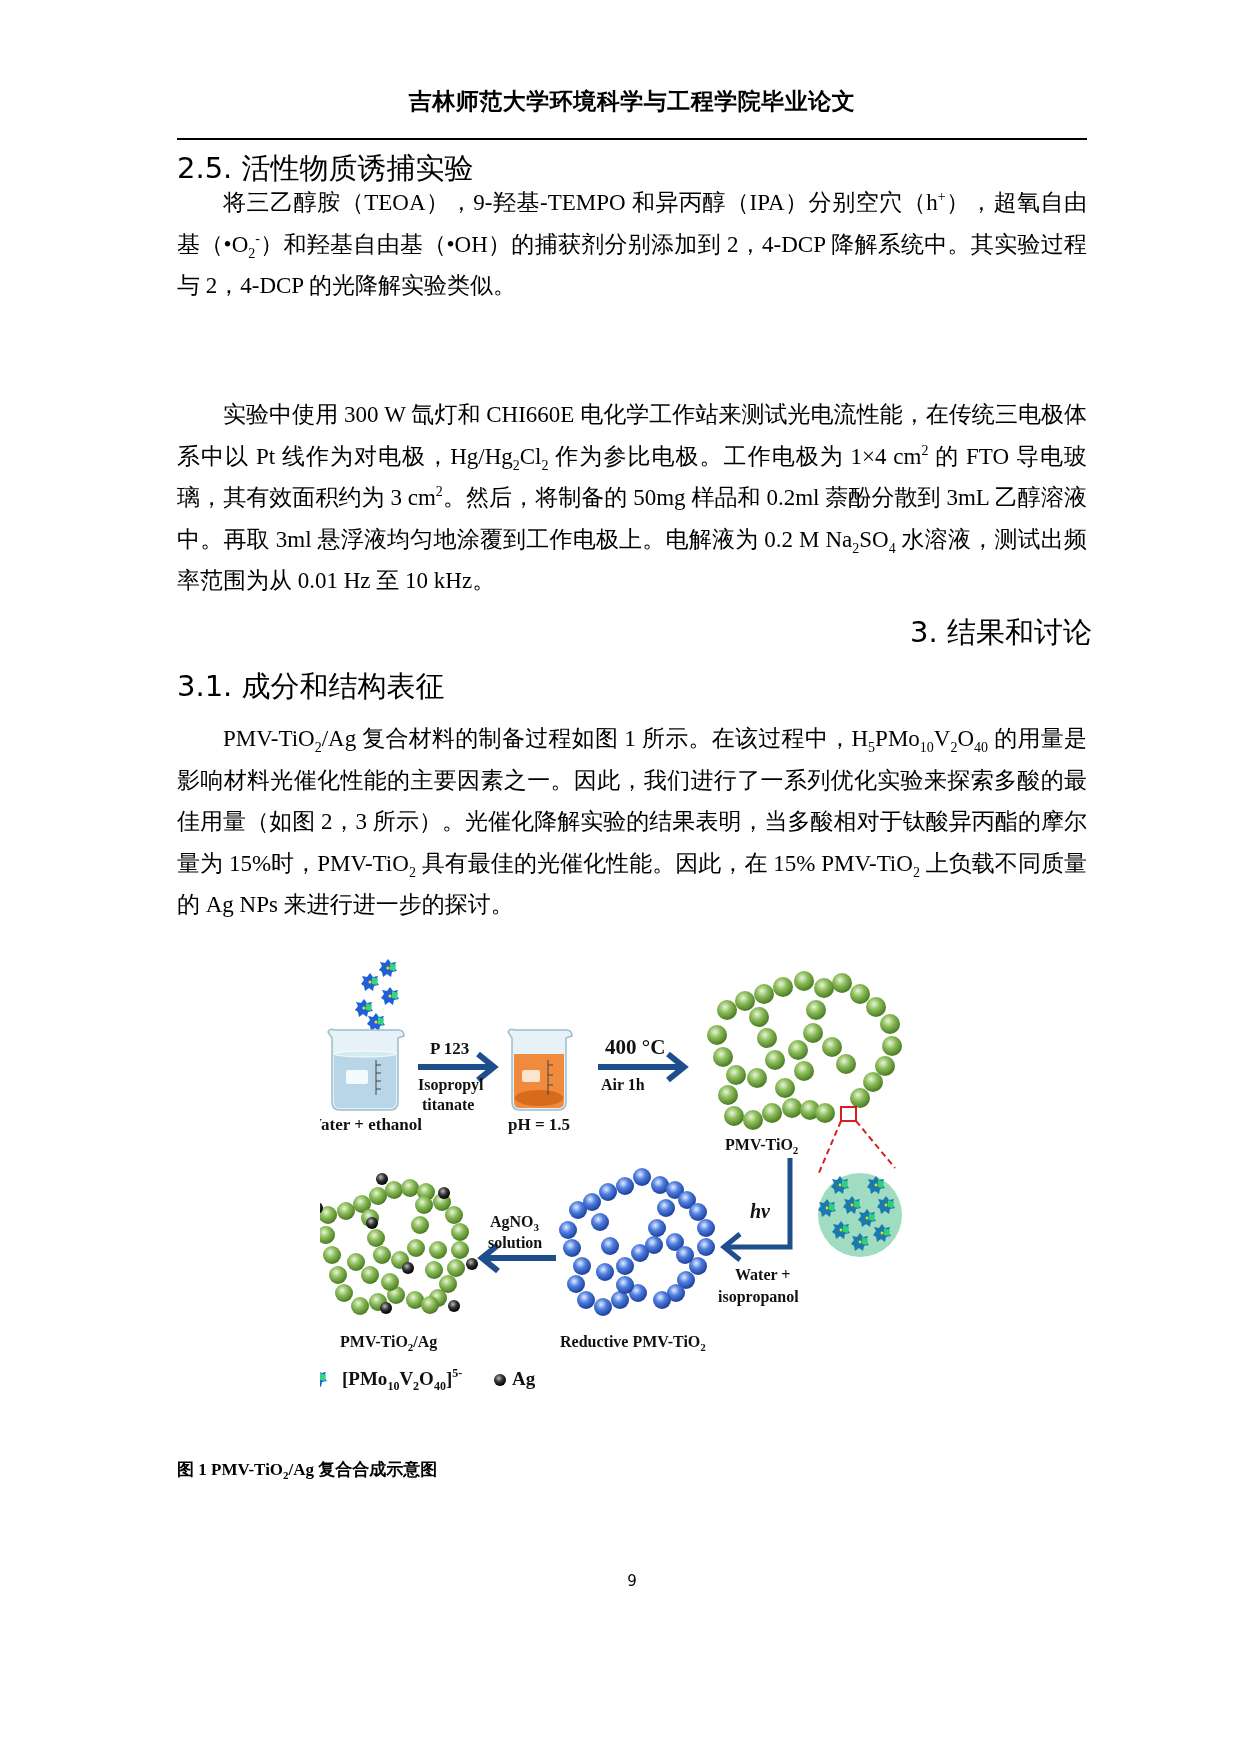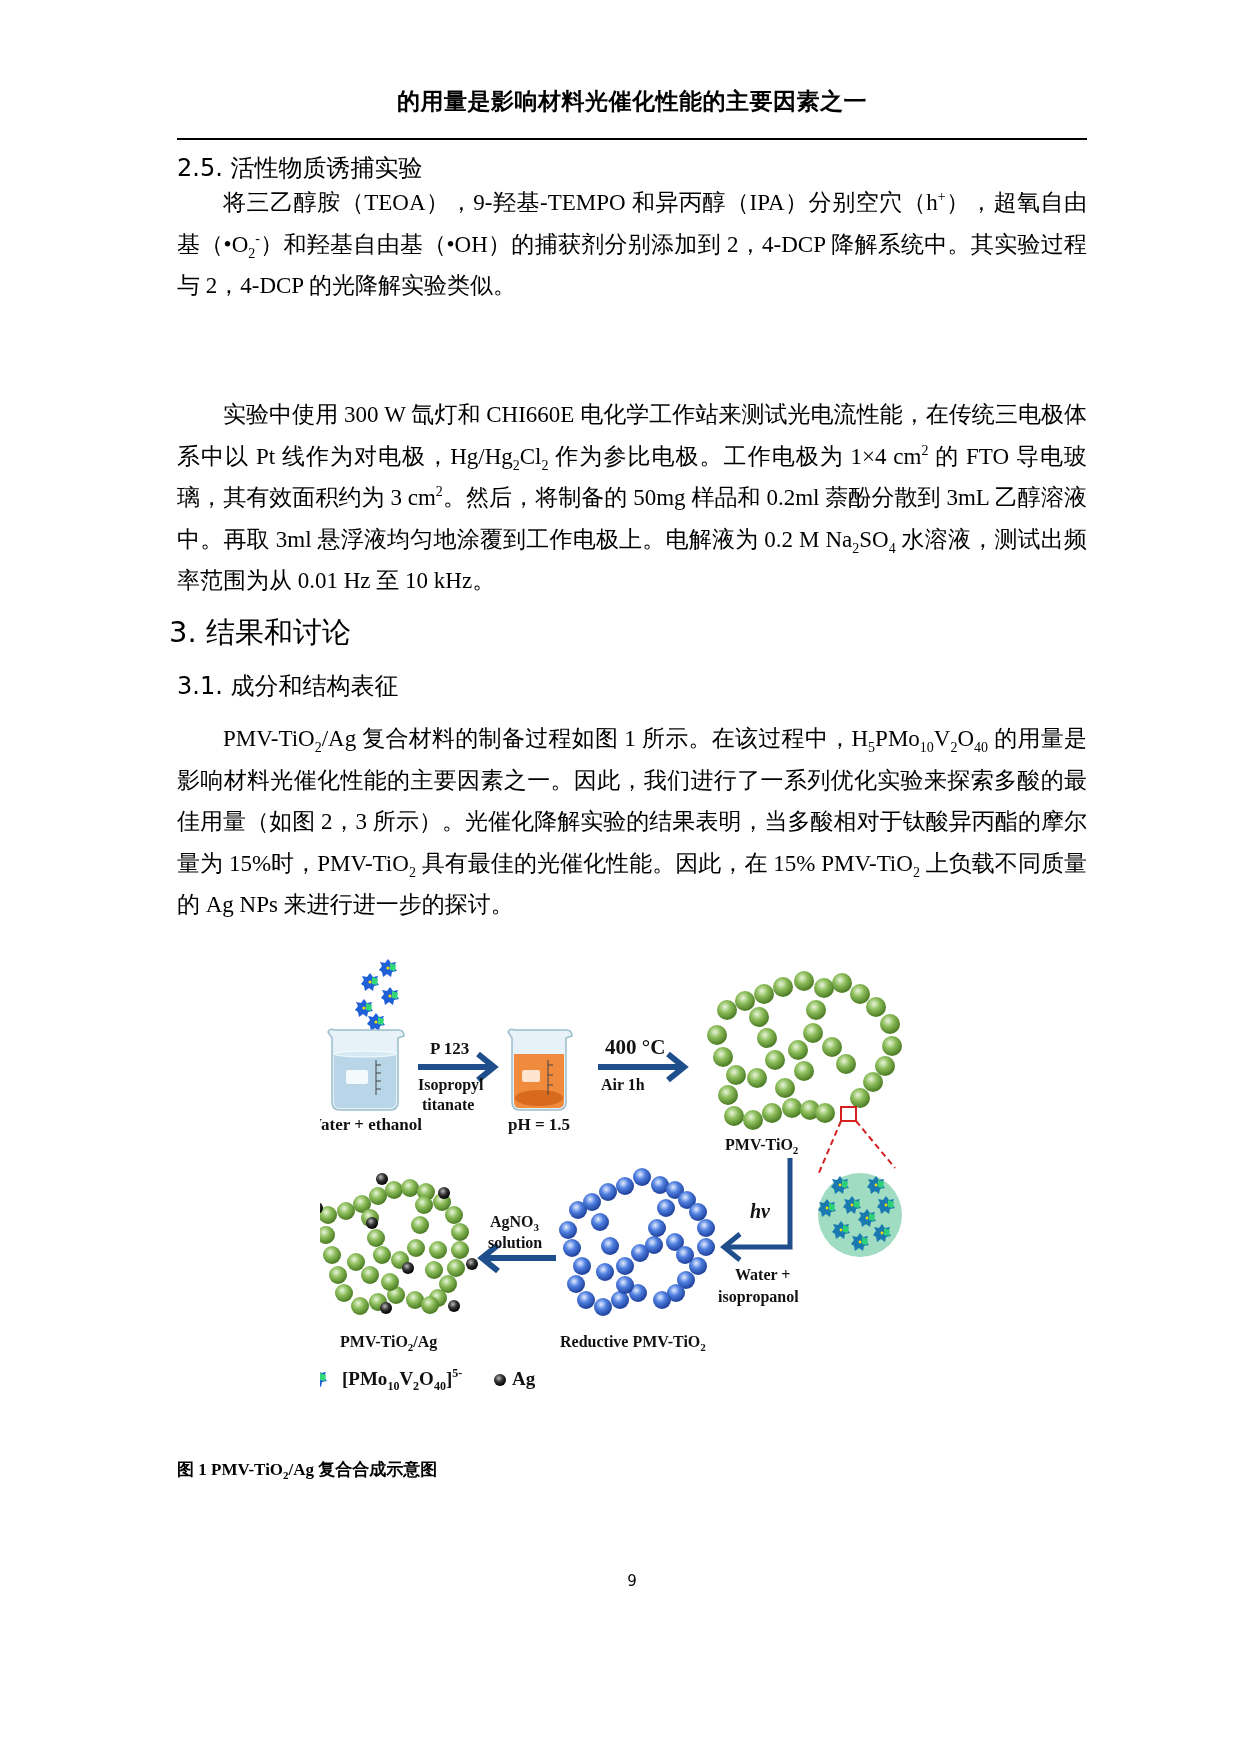--- a/index.html
+++ b/index.html
@@ -4,24 +4,24 @@
   <style>
     html, body { margin: 0; padding: 0; background: #ffffff; }
     body { width: 1240px; height: 1754px; position: relative; overflow: hidden; color: #000; }
     .page { position: absolute; left: 0; top: 0; width: 1240px; height: 1754px; }
     .running-header {
       position: absolute; left: 177px; top: 86px; width: 910px; text-align: center;
       font-family: "DejaVu Sans", sans-serif; font-weight: bold; font-size: 23px; letter-spacing: 0.5px;
     }
     .header-rule { position: absolute; left: 177px; top: 138px; width: 910px; height: 0; border-top: 2px solid #000; }
     .h2 {
-      position: absolute; left: 177px; font-family: "DejaVu Sans", sans-serif; font-size: 24px; line-height: 36px;
+      position: absolute; left: 177px; font-family: "DejaVu Sans", sans-serif; font-size: 29px; line-height: 36px;
     }
     .h1c {
-      position: absolute; left: 169px; width: 910px; text-align: left;
+      position: absolute; left: 182px; width: 910px; text-align: right;
       font-family: "DejaVu Sans", sans-serif; font-size: 29px; line-height: 36px;
     }
     .para {
       position: absolute; left: 177px; width: 910px;
       font-family: "Liberation Serif", serif; font-size: 23px; line-height: 41.5px;
       text-align: justify; text-indent: 46px;
     }
     .para sub, .para sup { font-size: 14px; line-height: 0; }
     .figure { position: absolute; left: 320px; top: 950px; width: 680px; height: 480px; }
     .fig-label { font-family: "Liberation Serif", serif; font-weight: bold; fill: #111; }
@@ -33,21 +33,21 @@
     .page-number {
       position: absolute; left: 177px; top: 1572px; width: 910px; text-align: center;
       font-family: "DejaVu Sans", sans-serif; font-size: 15px;
     }
   </style>
 </head>
 <body>
 
 <div class="page">
 
-  <div class="running-header">的用量是影响材料光催化性能的主要因素之一</div>
+  <div class="running-header">吉林师范大学环境科学与工程学院毕业论文</div>
   <div class="header-rule"></div>
 
   <div class="h2" style="top:150px;">2.5. 活性物质诱捕实验</div>
   <div class="para" style="top:182px;"><span>将三乙醇胺（TEOA），9-羟基-TEMPO 和异丙醇（IPA）分别空穴（h</span><sup>+</sup><span>），超氧自由基（•O</span><sub>2</sub><sup>-</sup><span>）和羟基自由基（•OH）的捕获剂分别添加到 2，4-DCP 降解系统中。其实验过程与 2，4-DCP 的光降解实验类似。</span></div>
 
   <div class="para" style="top:394px;"><span>实验中使用 300 W  氙灯和 CHI660E 电化学工作站来测试光电流性能，在传统三电极体系中以 Pt 线作为对电极，Hg/Hg</span><sub>2</sub><span>Cl</span><sub>2</sub><span> 作为参比电极。工作电极为 1×4 cm</span><sup>2</sup><span> 的 FTO 导电玻璃，其有效面积约为 3 cm</span><sup>2</sup><span>。然后，将制备的 50mg 样品和 0.2ml 萘酚分散到 3mL 乙醇溶液中。再取 3ml 悬浮液均匀地涂覆到工作电极上。电解液为 0.2 M Na</span><sub>2</sub><span>SO</span><sub>4</sub><span> 水溶液，测试出频率范围为从 0.01 Hz 至 10 kHz。</span></div>
 
   <div class="h1c" style="top:614px;">3.  结果和讨论</div>
 
   <div class="h2" style="top:668px;">3.1.   成分和结构表征</div>

